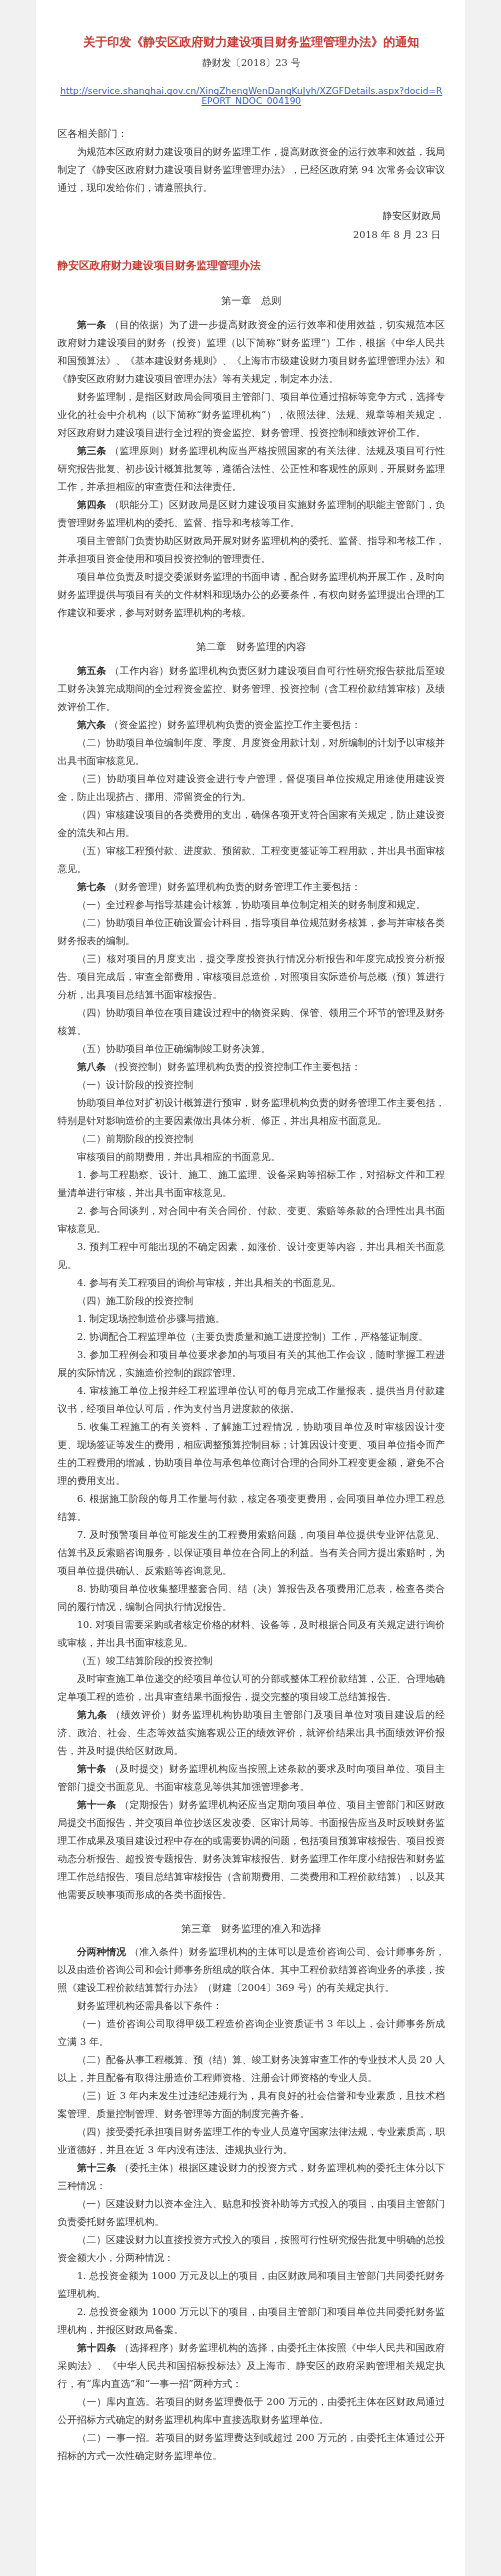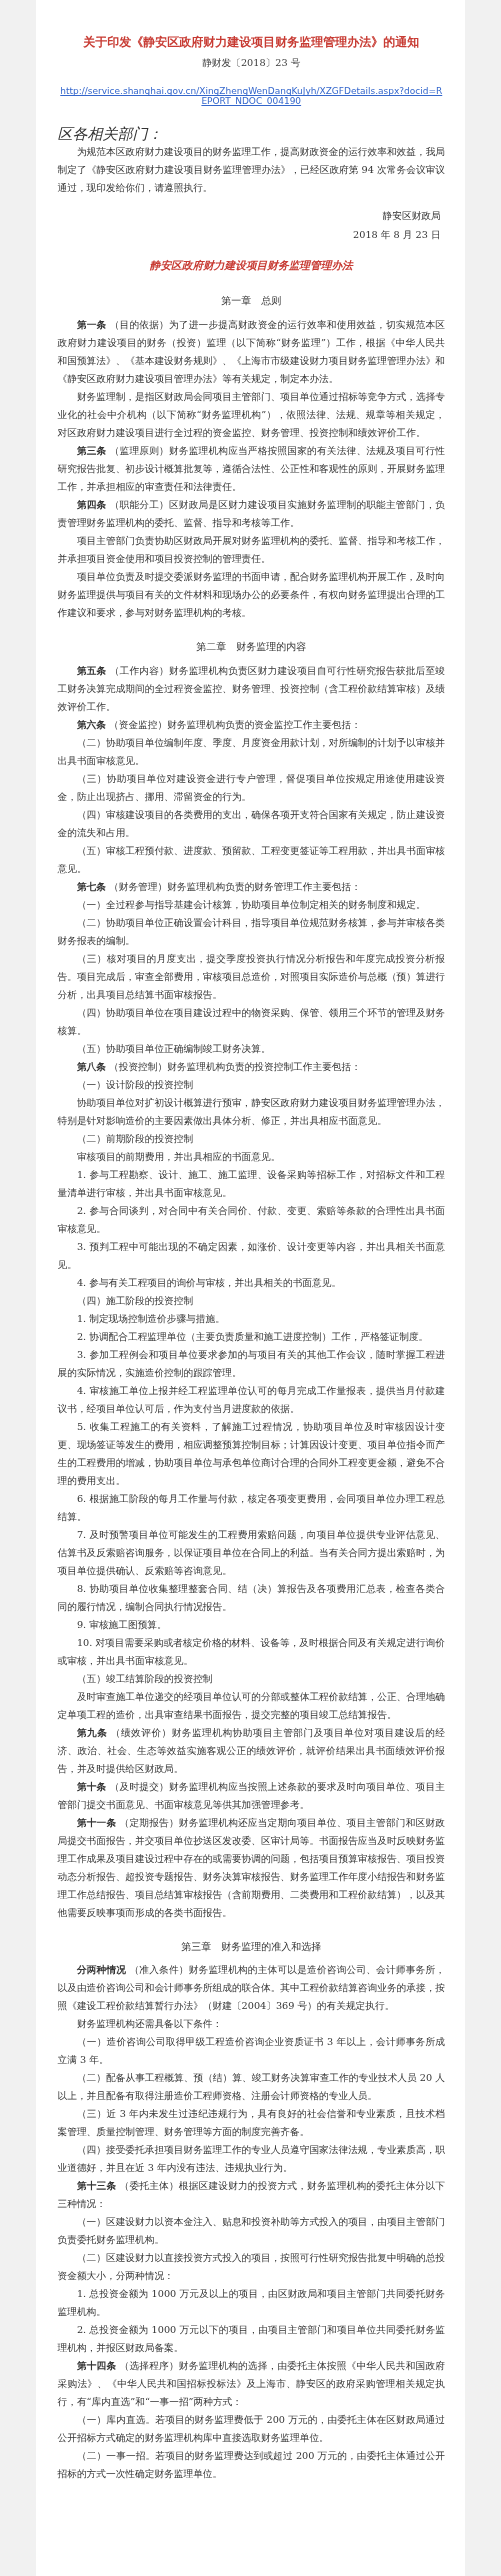--- a/index.html
+++ b/index.html
@@ -24,31 +24,31 @@
   }
   .doc-number {
     text-align:center; font-size:9.7px; color:#3a3a3a; margin-bottom:16px;
   }
   .doc-link {
     display:block; text-align:center; font-size:9px;
     color:#3366cc; text-decoration:underline;
     font-family:"DejaVu Sans","Liberation Sans",sans-serif;
     word-break:break-all; margin-bottom:18.6px; cursor:pointer;
   }
-  .salutation { font-size:15px; line-height:18px;font-style:italic; }
+  .salutation { font-size:10px; line-height:18px; }
   .para {
     font-size:9.7px; line-height:18px;
     text-align:justify; text-indent:2em; color:#333333;
   }
   .para b { font-weight:bold; }
   .signature { text-align:right; padding-right:4.3px; margin:8.6px 0 2.9px; }
   .signature div { font-size:9.7px; line-height:19.3px; }
   .measure-title {
-    color:#c83c34; font-weight:bold; text-align:center;
-    font-size:10.7px; line-height:18.6px; margin:13px 0 0;font-style:italic;
+    color:#c83c34; font-weight:bold; 
+    font-size:10.7px; line-height:18.6px; margin:13px 0 0;
   }
   .chapter-heading {
     text-align:center; font-weight:normal; font-size:10px;
     margin:18px 0 7.9px; color:#333333;
   }
 </style>
 </head>
 <body>
 
 <div class="sheet">
@@ -86,37 +86,36 @@
       <p class="para">（四）审核建设项目的各类费用的支出，确保各项开支符合国家有关规定，防止建设资金的流失和占用。</p>
       <p class="para">（五）审核工程预付款、进度款、预留款、工程变更签证等工程用款，并出具书面审核意见。</p>
       <p class="para"><b>第七条</b> （财务管理）财务监理机构负责的财务管理工作主要包括：</p>
       <p class="para">（一）全过程参与指导基建会计核算，协助项目单位制定相关的财务制度和规定。</p>
       <p class="para">（二）协助项目单位正确设置会计科目，指导项目单位规范财务核算，参与并审核各类财务报表的编制。</p>
       <p class="para">（三）核对项目的月度支出，提交季度投资执行情况分析报告和年度完成投资分析报告。项目完成后，审查全部费用，审核项目总造价，对照项目实际造价与总概（预）算进行分析，出具项目总结算书面审核报告。</p>
       <p class="para">（四）协助项目单位在项目建设过程中的物资采购、保管、领用三个环节的管理及财务核算。</p>
       <p class="para">（五）协助项目单位正确编制竣工财务决算。</p>
       <p class="para"><b>第八条</b> （投资控制）财务监理机构负责的投资控制工作主要包括：</p>
       <p class="para">（一）设计阶段的投资控制</p>
-      <p class="para">协助项目单位对扩初设计概算进行预审，静安区政府财力建设项目财务监理管理办法，特别是针对影响造价的主要因素做出具体分析、修正，并出具相应书面意见。</p>
+      <p class="para">协助项目单位对扩初设计概算进行预审，财务监理机构负责的财务管理工作主要包括，特别是针对影响造价的主要因素做出具体分析、修正，并出具相应书面意见。</p>
       <p class="para">（二）前期阶段的投资控制</p>
       <p class="para">审核项目的前期费用，并出具相应的书面意见。</p>
       <p class="para">1. 参与工程勘察、设计、施工、施工监理、设备采购等招标工作，对招标文件和工程量清单进行审核，并出具书面审核意见。</p>
       <p class="para">2. 参与合同谈判，对合同中有关合同价、付款、变更、索赔等条款的合理性出具书面审核意见。</p>
       <p class="para">3. 预判工程中可能出现的不确定因素，如涨价、设计变更等内容，并出具相关书面意见。</p>
       <p class="para">4. 参与有关工程项目的询价与审核，并出具相关的书面意见。</p>
       <p class="para">（四）施工阶段的投资控制</p>
       <p class="para">1. 制定现场控制造价步骤与措施。</p>
       <p class="para">2. 协调配合工程监理单位（主要负责质量和施工进度控制）工作，严格签证制度。</p>
       <p class="para">3. 参加工程例会和项目单位要求参加的与项目有关的其他工作会议，随时掌握工程进展的实际情况，实施造价控制的跟踪管理。</p>
       <p class="para">4. 审核施工单位上报并经工程监理单位认可的每月完成工作量报表，提供当月付款建议书，经项目单位认可后，作为支付当月进度款的依据。</p>
       <p class="para">5. 收集工程施工的有关资料，了解施工过程情况，协助项目单位及时审核因设计变更、现场签证等发生的费用，相应调整预算控制目标；计算因设计变更、项目单位指令而产生的工程费用的增减，协助项目单位与承包单位商讨合理的合同外工程变更金额，避免不合理的费用支出。</p>
       <p class="para">6. 根据施工阶段的每月工作量与付款，核定各项变更费用，会同项目单位办理工程总结算。</p>
       <p class="para">7. 及时预警项目单位可能发生的工程费用索赔问题，向项目单位提供专业评估意见、估算书及反索赔咨询服务，以保证项目单位在合同上的利益。当有关合同方提出索赔时，为项目单位提供确认、反索赔等咨询意见。</p>
       <p class="para">8. 协助项目单位收集整理整套合同、结（决）算报告及各项费用汇总表，检查各类合同的履行情况，编制合同执行情况报告。</p>
-      <p class="para">9. 审核施工图预算。</p>
       <p class="para">10. 对项目需要采购或者核定价格的材料、设备等，及时根据合同及有关规定进行询价或审核，并出具书面审核意见。</p>
       <p class="para">（五）竣工结算阶段的投资控制</p>
       <p class="para">及时审查施工单位递交的经项目单位认可的分部或整体工程价款结算，公正、合理地确定单项工程的造价，出具审查结果书面报告，提交完整的项目竣工总结算报告。</p>
       <p class="para"><b>第九条</b> （绩效评价）财务监理机构协助项目主管部门及项目单位对项目建设后的经济、政治、社会、生态等效益实施客观公正的绩效评价，就评价结果出具书面绩效评价报告，并及时提供给区财政局。</p>
       <p class="para"><b>第十条</b> （及时提交）财务监理机构应当按照上述条款的要求及时向项目单位、项目主管部门提交书面意见、书面审核意见等供其加强管理参考。</p>
       <p class="para"><b>第十一条</b> （定期报告）财务监理机构还应当定期向项目单位、项目主管部门和区财政局提交书面报告，并交项目单位抄送区发改委、区审计局等。书面报告应当及时反映财务监理工作成果及项目建设过程中存在的或需要协调的问题，包括项目预算审核报告、项目投资动态分析报告、超投资专题报告、财务决算审核报告、财务监理工作年度小结报告和财务监理工作总结报告、项目总结算审核报告（含前期费用、二类费用和工程价款结算），以及其他需要反映事项而形成的各类书面报告。</p>
       <div class="chapter-heading">第三章　财务监理的准入和选择</div>
       <p class="para"><b>分两种情况</b> （准入条件）财务监理机构的主体可以是造价咨询公司、会计师事务所，以及由造价咨询公司和会计师事务所组成的联合体。其中工程价款结算咨询业务的承接，按照《建设工程价款结算暂行办法》（财建〔2004〕369 号）的有关规定执行。</p>
       <p class="para">财务监理机构还需具备以下条件：</p>
       <p class="para">（一）造价咨询公司取得甲级工程造价咨询企业资质证书 3 年以上，会计师事务所成立满 3 年。</p>

